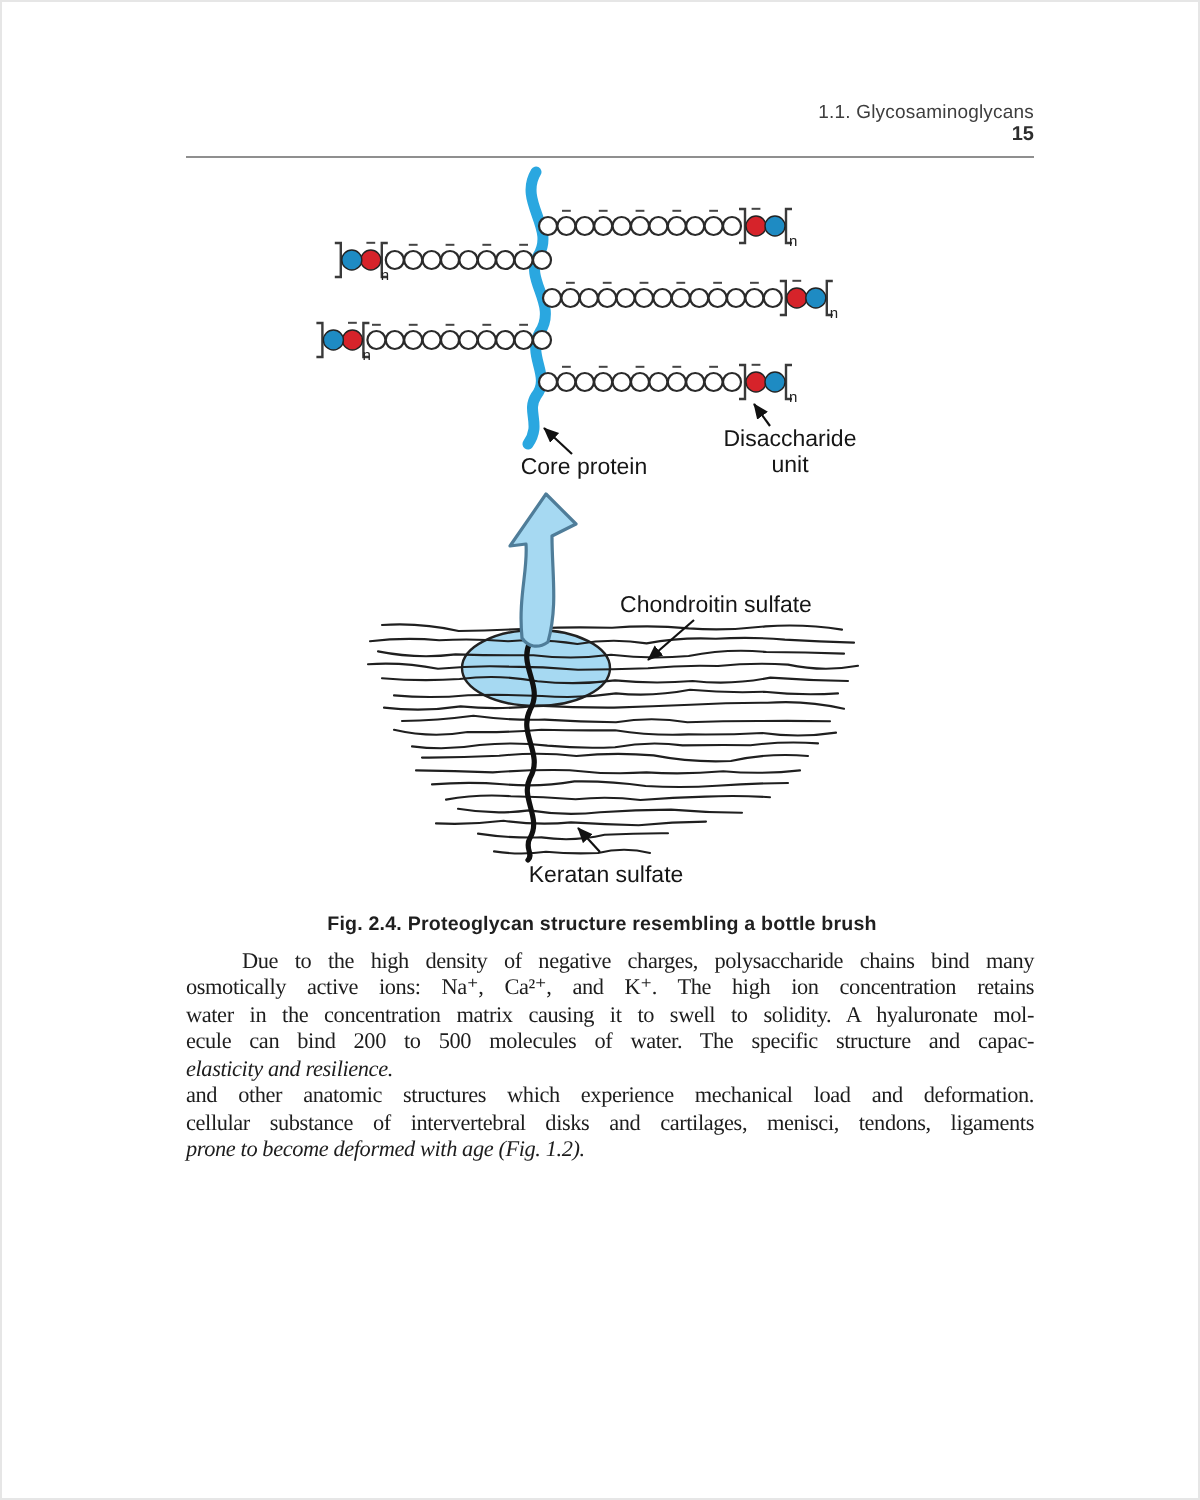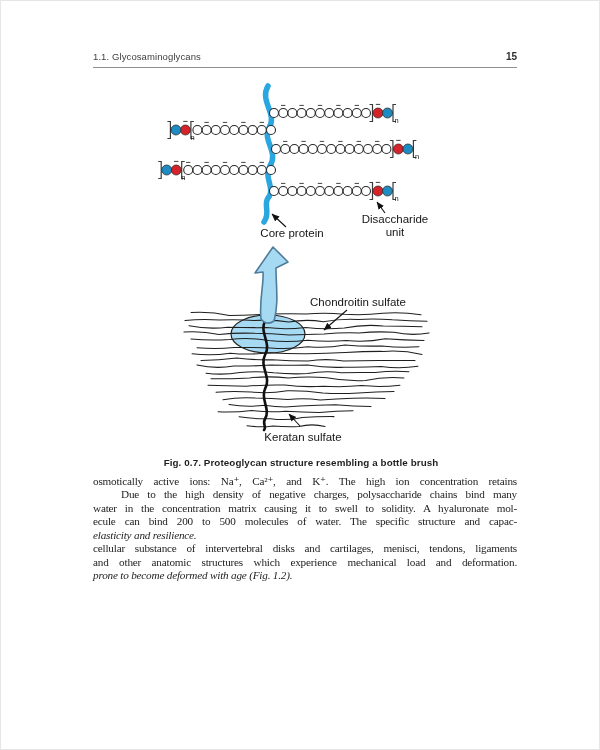--- a/index.html
+++ b/index.html
@@ -4,21 +4,21 @@
 <style>
   html,body{margin:0;padding:0;background:#f2f2f2;}
   .page{
     position:relative;width:600px;height:750px;margin:0 auto;background:#ffffff;
     box-sizing:border-box;border:1px solid #e6e6e6;overflow:hidden;
     font-family:"Liberation Sans",sans-serif;
   }
   .pheader{
     position:absolute;left:92px;top:50px;width:424px;
     display:flex;justify-content:space-between;align-items:flex-end;
-    border-bottom:1px solid #8f8f8f;padding-bottom:5px;
+    border-bottom:1px solid #8f8f8f;padding-bottom:5px;flex-direction:column;
   }
   .pheader .sect{font-size:9.5px;color:#3e3e3e;letter-spacing:.1px;}
   .pheader .pnum{font-size:10px;font-weight:bold;color:#2e2e2e;}
   .diagram{position:absolute;left:0;top:80px;width:600px;height:372px;}
   .dlabel{font-family:"Liberation Sans",sans-serif;font-size:11.5px;fill:#161616;}
   .caption{
     position:absolute;left:0;top:456px;width:600px;text-align:center;
     font-size:9.8px;font-weight:bold;color:#1f1f1f;letter-spacing:.1px;
   }
   .bodytext{
@@ -203,25 +203,25 @@
     <line x1="346" y1="229" x2="323" y2="249" stroke="#111" stroke-width="1.1" marker-end="url(#ah)"></line>
     <line x1="299" y1="345" x2="288" y2="333" stroke="#111" stroke-width="1.1" marker-end="url(#ah)"></line>
 
     <text class="dlabel" x="291" y="156" text-anchor="middle">Core protein</text>
     <text class="dlabel" x="394" y="142" text-anchor="middle">Disaccharide</text>
     <text class="dlabel" x="394" y="155" text-anchor="middle">unit</text>
     <text class="dlabel" x="357" y="225" text-anchor="middle">Chondroitin sulfate</text>
     <text class="dlabel" x="302" y="360" text-anchor="middle">Keratan sulfate</text>
   </svg>
 
-  <div class="caption">Fig. 0.7. Proteoglycan structure resembling a bottle brush</div>
+  <div class="caption">Fig. 2.4. Proteoglycan structure resembling a bottle brush</div>
 
   <div class="bodytext">
+    <div class="tl ind">Due to the high density of negative charges, polysaccharide chains bind many</div>
     <div class="tl">osmotically active ions: Na⁺, Ca²⁺, and K⁺. The high ion concentration retains</div>
-    <div class="tl ind">Due to the high density of negative charges, polysaccharide chains bind many</div>
     <div class="tl">water in the concentration matrix causing it to swell to solidity. A hyaluronate mol-</div>
     <div class="tl">ecule can bind 200 to 500 molecules of water. The specific structure and capac-</div>
     <div class="tl last">elasticity and resilience.</div>
+    <div class="tl">and other anatomic structures which experience mechanical load and deformation.</div>
     <div class="tl">cellular substance of intervertebral disks and cartilages, menisci, tendons, ligaments</div>
-    <div class="tl">and other anatomic structures which experience mechanical load and deformation.</div>
     <div class="tl last">prone to become deformed with age (Fig. 1.2).</div>
   </div>
 </div>
 
 </body></html>

